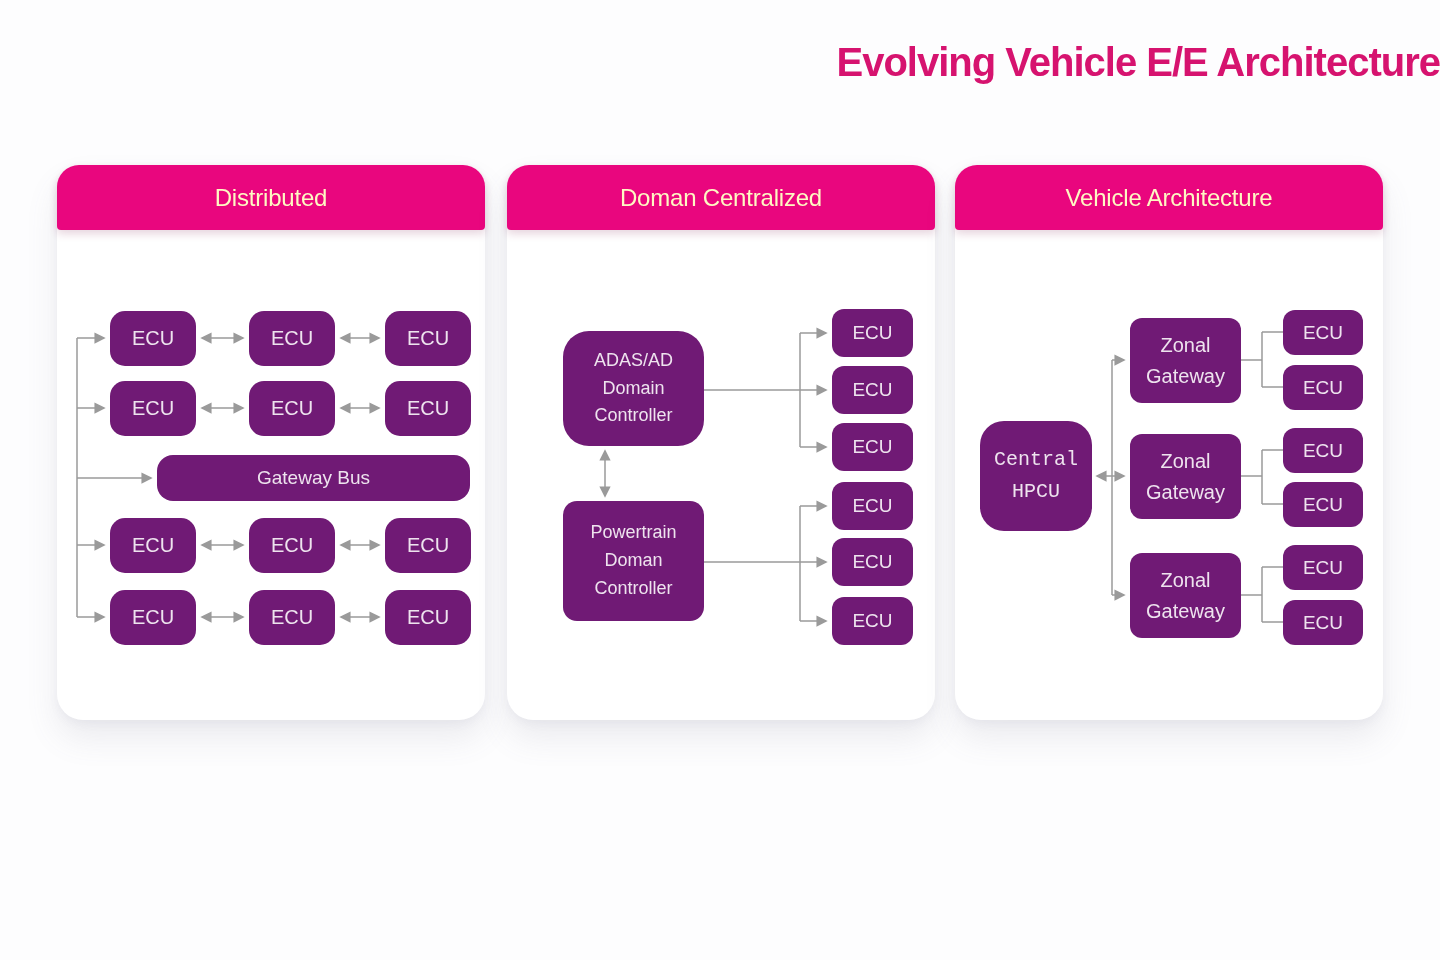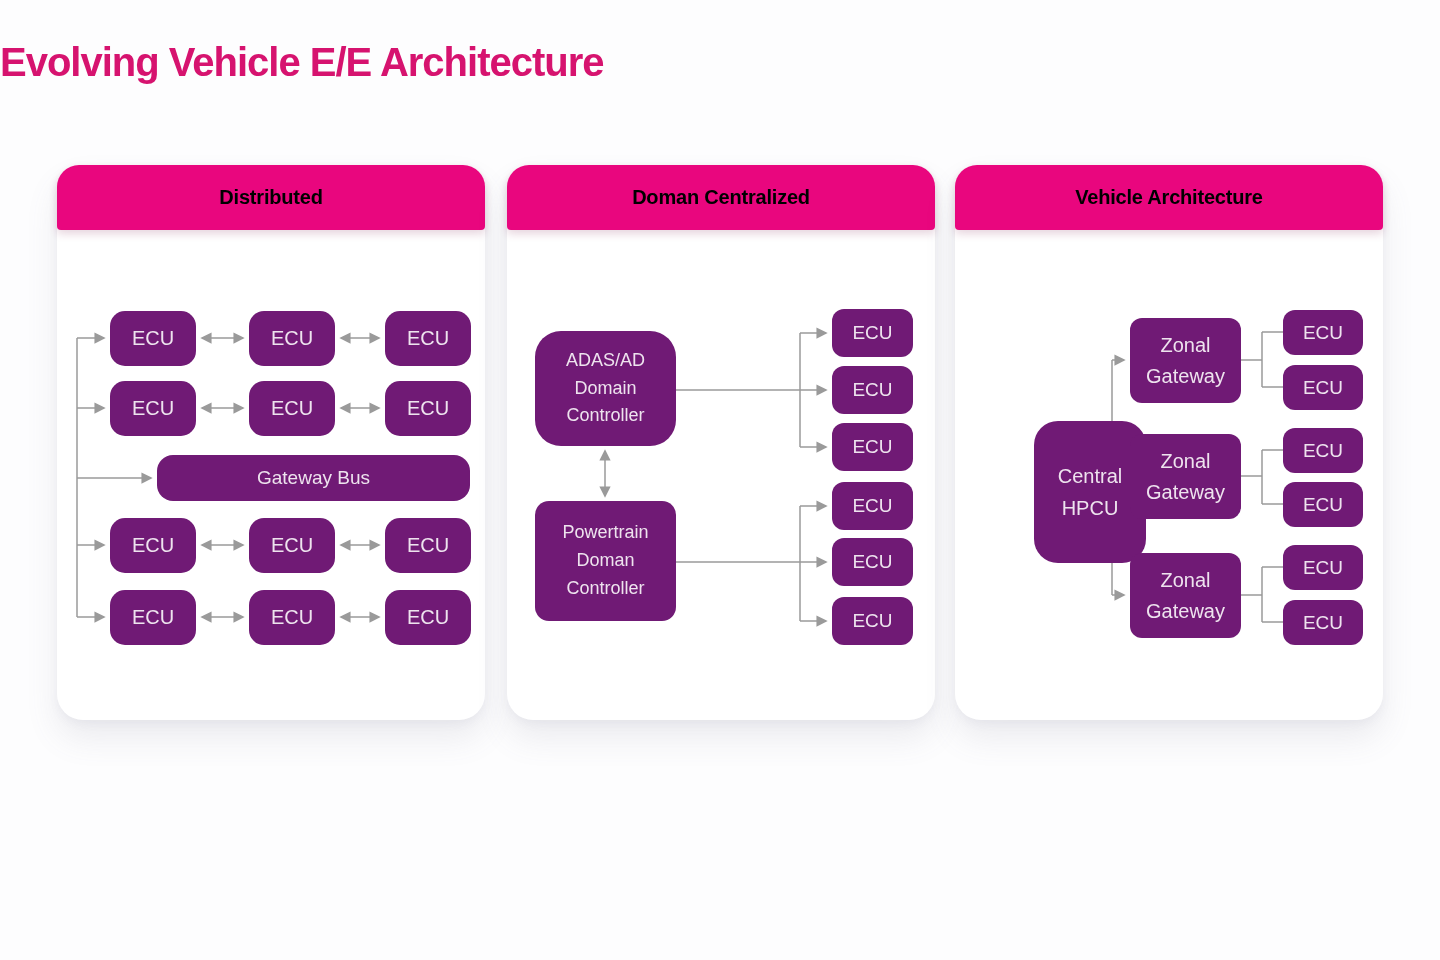--- a/index.html
+++ b/index.html
@@ -3,49 +3,49 @@
 <meta charset="utf-8">
 <style>
   * { margin: 0; padding: 0; box-sizing: border-box; }
   html, body { width: 1440px; height: 960px; background: #fdfdfe; overflow: hidden; }
   body { font-family: "Liberation Sans", "DejaVu Sans", sans-serif; }
 
   .canvas { position: relative; width: 1440px; height: 960px; background: #fdfdfe; }
 
   .page-title {
     position: absolute; left: 0; top: 40px; width: 100%;
-    text-align: left; font-size: 40px; font-weight: 700;
+    text-align: right; font-size: 40px; font-weight: 700;
     letter-spacing: -1px; color: #d6136f;
   }
 
   
   .panel {
     position: absolute; width: 428px; height: 555px; top: 165px;
     background: #ffffff; border-radius: 26px;
     box-shadow: 0 18px 32px rgba(110,110,130,0.12), 0 4px 10px rgba(110,110,130,0.06);
   }
   .panel-header {
     position: absolute; left: 0; top: 0; width: 100%; height: 65px;
     background: #e9067e; border-radius: 22px 22px 4px 4px;
     display: flex; align-items: center; justify-content: center;
     box-shadow: 0 4px 9px rgba(120,20,70,0.18);
   }
-  .panel-header span { color: #000000; font-size: 20px; font-weight: 700; letter-spacing: -0.2px; }
+  .panel-header span { color: #fef9c3; font-size: 24px; font-weight: 400; letter-spacing: -0.2px; }
 
   
   .nodes { position: absolute; left: 0; top: 0; width: 100%; height: 100%; z-index: 2; }
   .node {
     position: absolute; background: #701a75;
     display: flex; align-items: center; justify-content: center;
     color: rgba(255,255,255,0.88); text-align: center;
   }
   .node.ecu      { border-radius: 15px; font-size: 20px; }
   .node.ecu-sm   { border-radius: 12px; font-size: 19px; }
   .node.bus      { border-radius: 16px; font-size: 19px; }
-  .node.ctrl     { border-radius: 26px; font-size: 18px; line-height: 1.55; padding: 0 20px; }
+  .node.ctrl     { border-radius: 26px; font-size: 18px; line-height: 1.55; padding: 0 20px; margin-left: 28px; }
   .node.hpcu     { border-radius: 24px; font-size: 20px; line-height: 1.6; padding: 0 14px; }
   .node.zg       { border-radius: 12px; font-size: 20px; line-height: 1.55; padding: 13px 12px; }
 
   svg.connectors { position: absolute; left: 0; top: 0; z-index: 1; }
 </style>
 </head>
 <body>
 
 <div class="canvas">
 
@@ -134,21 +134,21 @@
 
     <div class="node ctrl" style="left:535px;top:331px;width:141px;height:115px;">ADAS/AD Domain Controller</div>
     <div class="node ctrl" style="left:535px;top:501px;width:141px;height:120px;border-radius:14px;">Powertrain Doman Controller</div>
     <div class="node ecu-sm" style="left:832px;top:309px;width:81px;height:48px;">ECU</div>
     <div class="node ecu-sm" style="left:832px;top:366px;width:81px;height:48px;">ECU</div>
     <div class="node ecu-sm" style="left:832px;top:423px;width:81px;height:48px;">ECU</div>
     <div class="node ecu-sm" style="left:832px;top:482px;width:81px;height:48px;">ECU</div>
     <div class="node ecu-sm" style="left:832px;top:538px;width:81px;height:48px;">ECU</div>
     <div class="node ecu-sm" style="left:832px;top:597px;width:81px;height:48px;">ECU</div>
 
-    <div class="node hpcu" style="left:1034px;top:421px;width:112px;height:142px;">Central HPCU</div>
+    <div class="node hpcu" style="left:980px;top:421px;width:112px;height:110px;font-family:Liberation Mono, monospace;">Central HPCU</div>
     <div class="node zg" style="left:1130px;top:318px;width:111px;height:85px;">Zonal Gateway</div>
     <div class="node zg" style="left:1130px;top:434px;width:111px;height:85px;">Zonal Gateway</div>
     <div class="node zg" style="left:1130px;top:553px;width:111px;height:85px;">Zonal Gateway</div>
     <div class="node ecu-sm" style="left:1283px;top:310px;width:80px;height:45px;">ECU</div>
     <div class="node ecu-sm" style="left:1283px;top:365px;width:80px;height:45px;">ECU</div>
     <div class="node ecu-sm" style="left:1283px;top:428px;width:80px;height:45px;">ECU</div>
     <div class="node ecu-sm" style="left:1283px;top:482px;width:80px;height:45px;">ECU</div>
     <div class="node ecu-sm" style="left:1283px;top:545px;width:80px;height:45px;">ECU</div>
     <div class="node ecu-sm" style="left:1283px;top:600px;width:80px;height:45px;">ECU</div>
 

